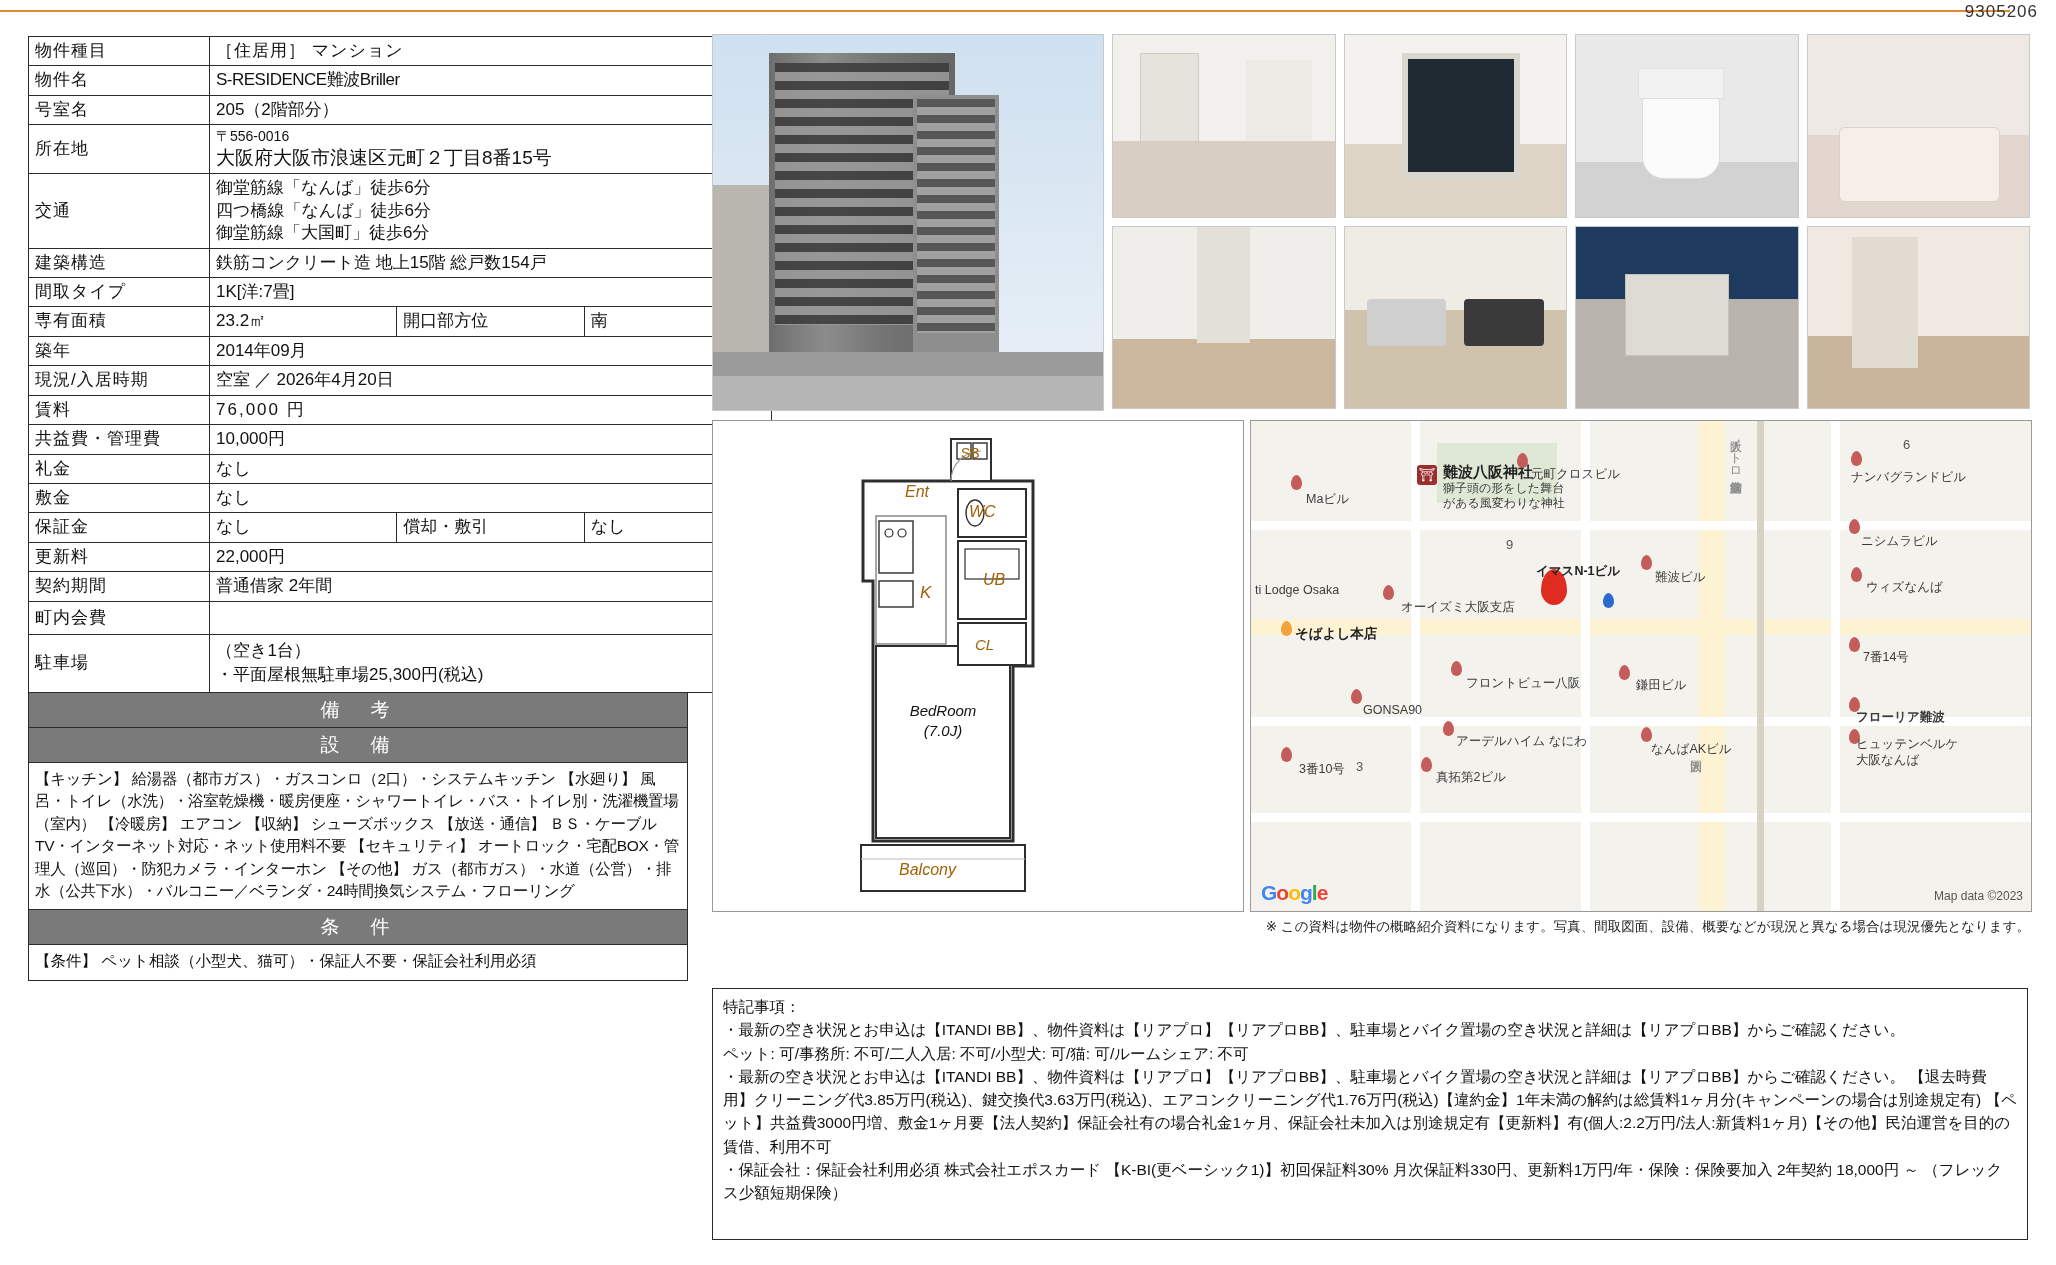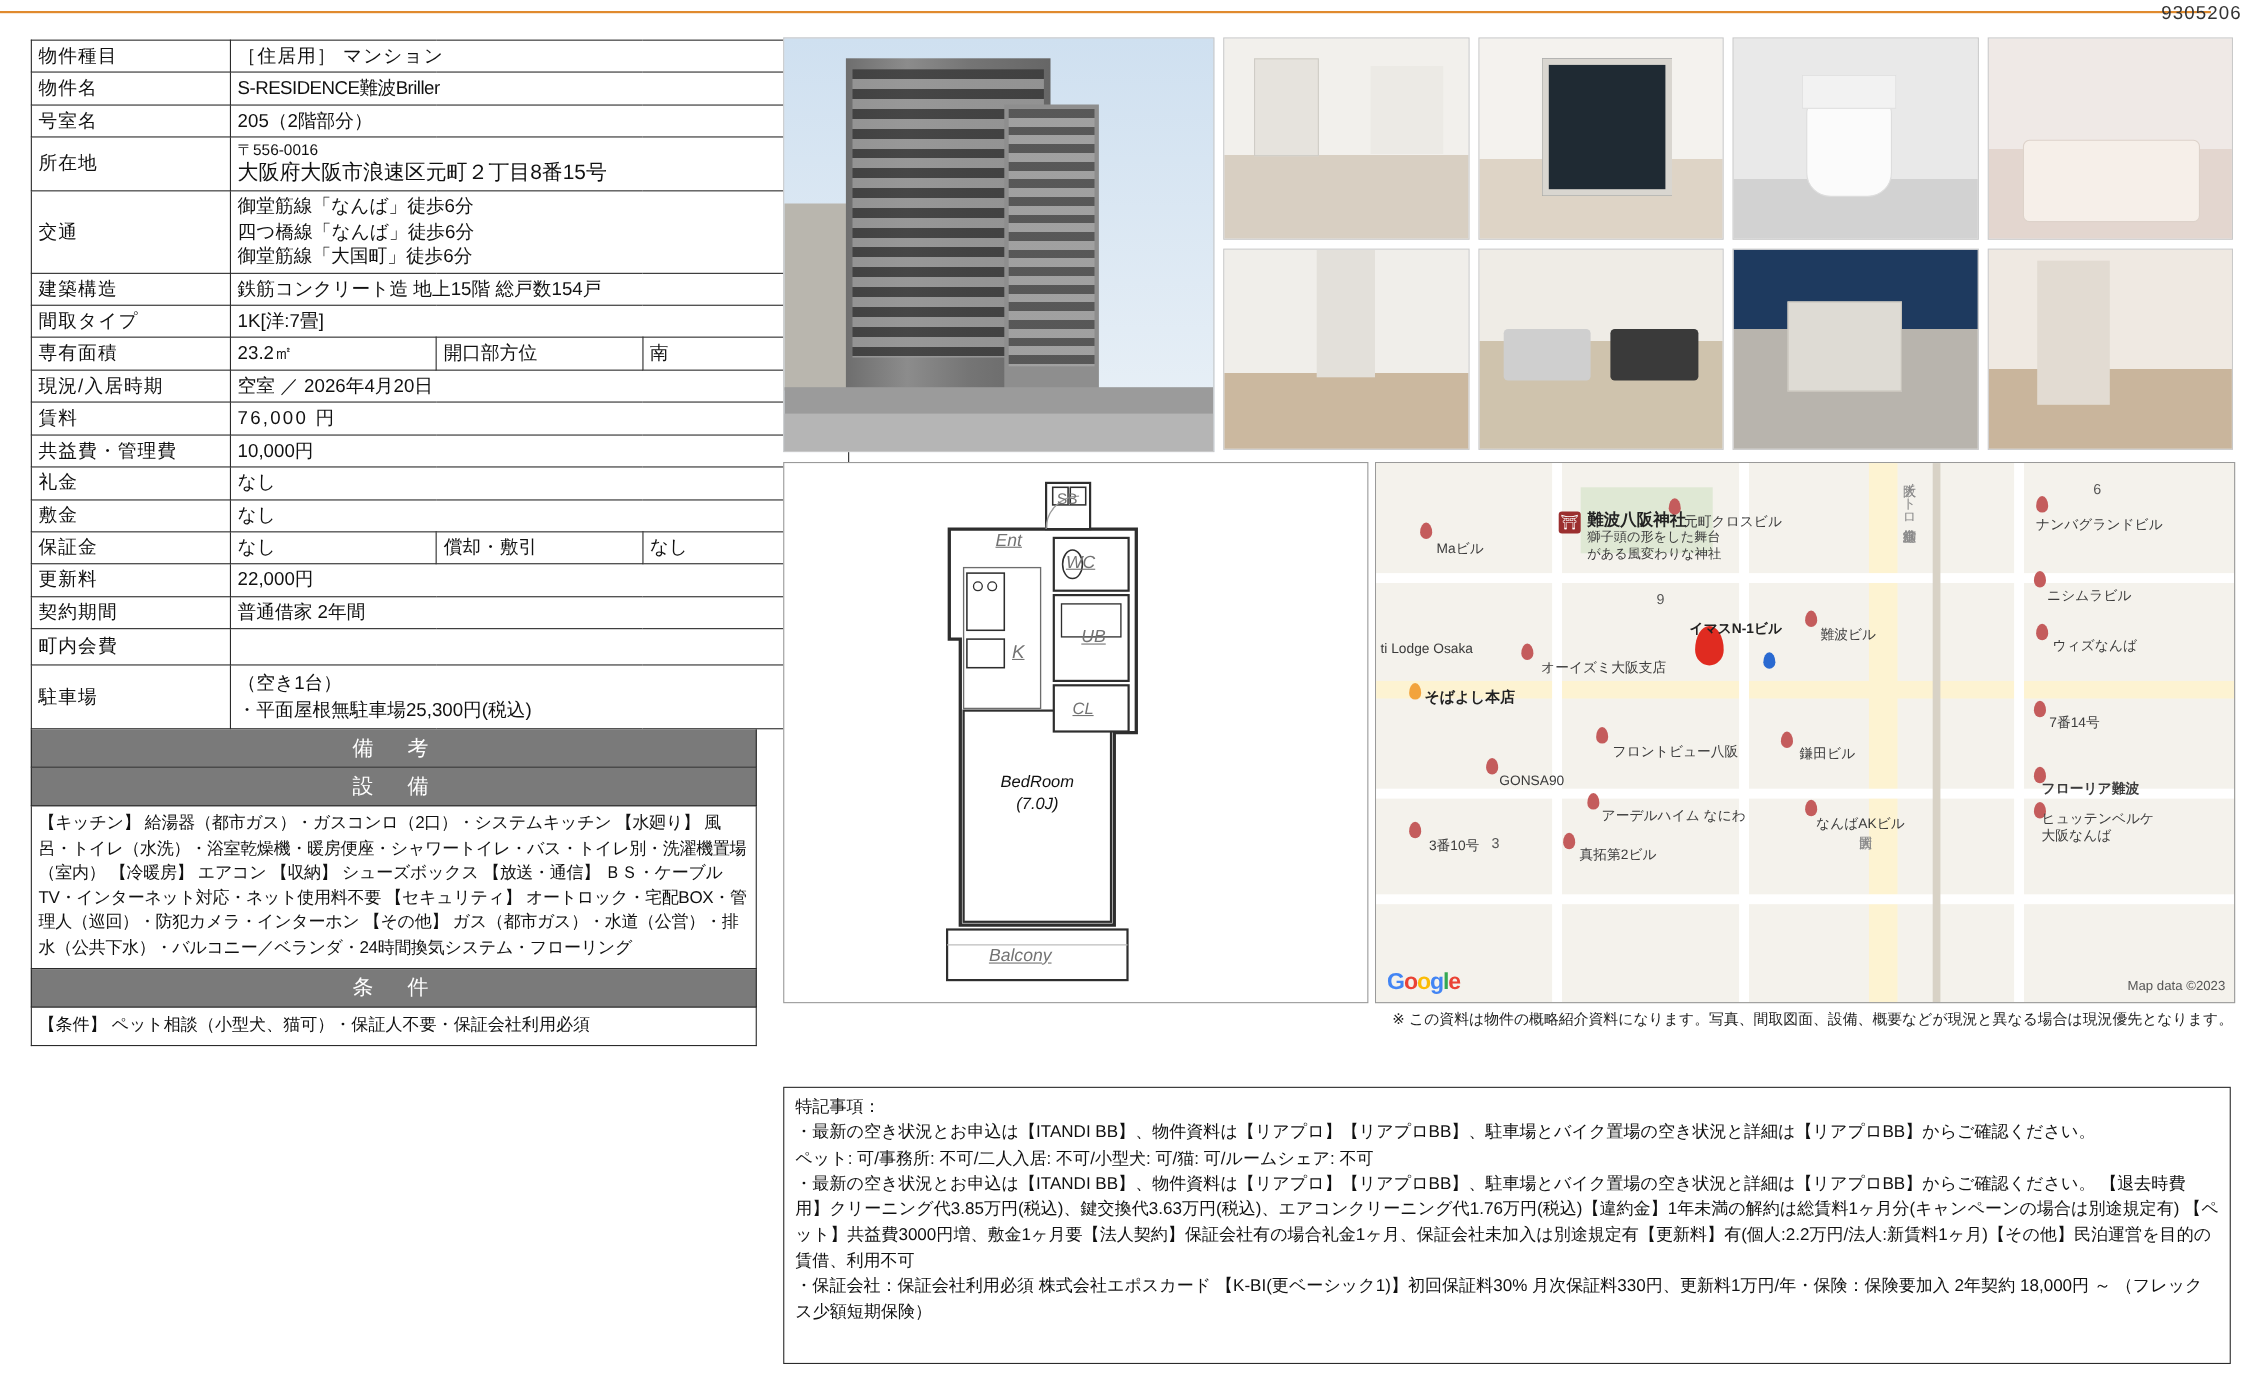--- a/index.html
+++ b/index.html
@@ -114,21 +114,21 @@
   .t-machine::before{content:"";position:absolute;left:22%;top:26%;width:46%;height:44%;background:#dedbd4;border:1px solid #c6c2ba;}
   .t-entry{background:linear-gradient(180deg,#efe9e2 0 60%,#c9b59c 60% 100%);}
   .t-entry::before{content:"";position:absolute;left:20%;top:6%;width:30%;height:72%;background:#e2dbd2;}
 
   
   .floorplan{
     position:absolute;left:712px;top:420px;width:530px;height:490px;
     border:1px solid #9a9a9a;background:#ffffff;
   }
   .fp-canvas{position:absolute;inset:0;}
-  .fp-label{position:absolute;font-size:14px;color:#737373;text-decoration:underline;}
+  .fp-label{position:absolute;font-size:14px;color:#a16207;}
   .fp-title{position:absolute;text-align:center;font-size:15px;line-height:1.3;}
   .fp-italic{font-style:italic;}
 
   
   .map{
     position:absolute;left:1250px;top:420px;width:780px;height:490px;
     border:1px solid #9a9a9a;background:#f1efe9;overflow:hidden;
   }
   .map .blockA{position:absolute;background:#e8e5de;}
   .map .road{position:absolute;background:#ffffff;}
@@ -206,20 +206,24 @@
     </tr>
     <tr>
       <td class="lbl">間取タイプ</td>
       <td class="val" colspan="3">1K[洋:7畳]</td>
     </tr>
     <tr>
       <td class="lbl">専有面積</td>
       <td class="val" style="width:160px;">23.2㎡</td>
       <td class="sub-lbl">開口部方位</td>
       <td class="sub-val">南</td>
+    </tr>
+    <tr>
+      <td class="lbl">築年</td>
+      <td class="val" colspan="3">2014年09月</td>
     </tr>
     <tr>
       <td class="lbl">現況/入居時期</td>
       <td class="val small-val" colspan="3" style="font-size:17px;">空室 ／ 2026年4月20日</td>
     </tr>
     <tr>
       <td class="lbl">賃料</td>
       <td class="rent" colspan="3">76,000 円</td>
     </tr>
     <tr>

